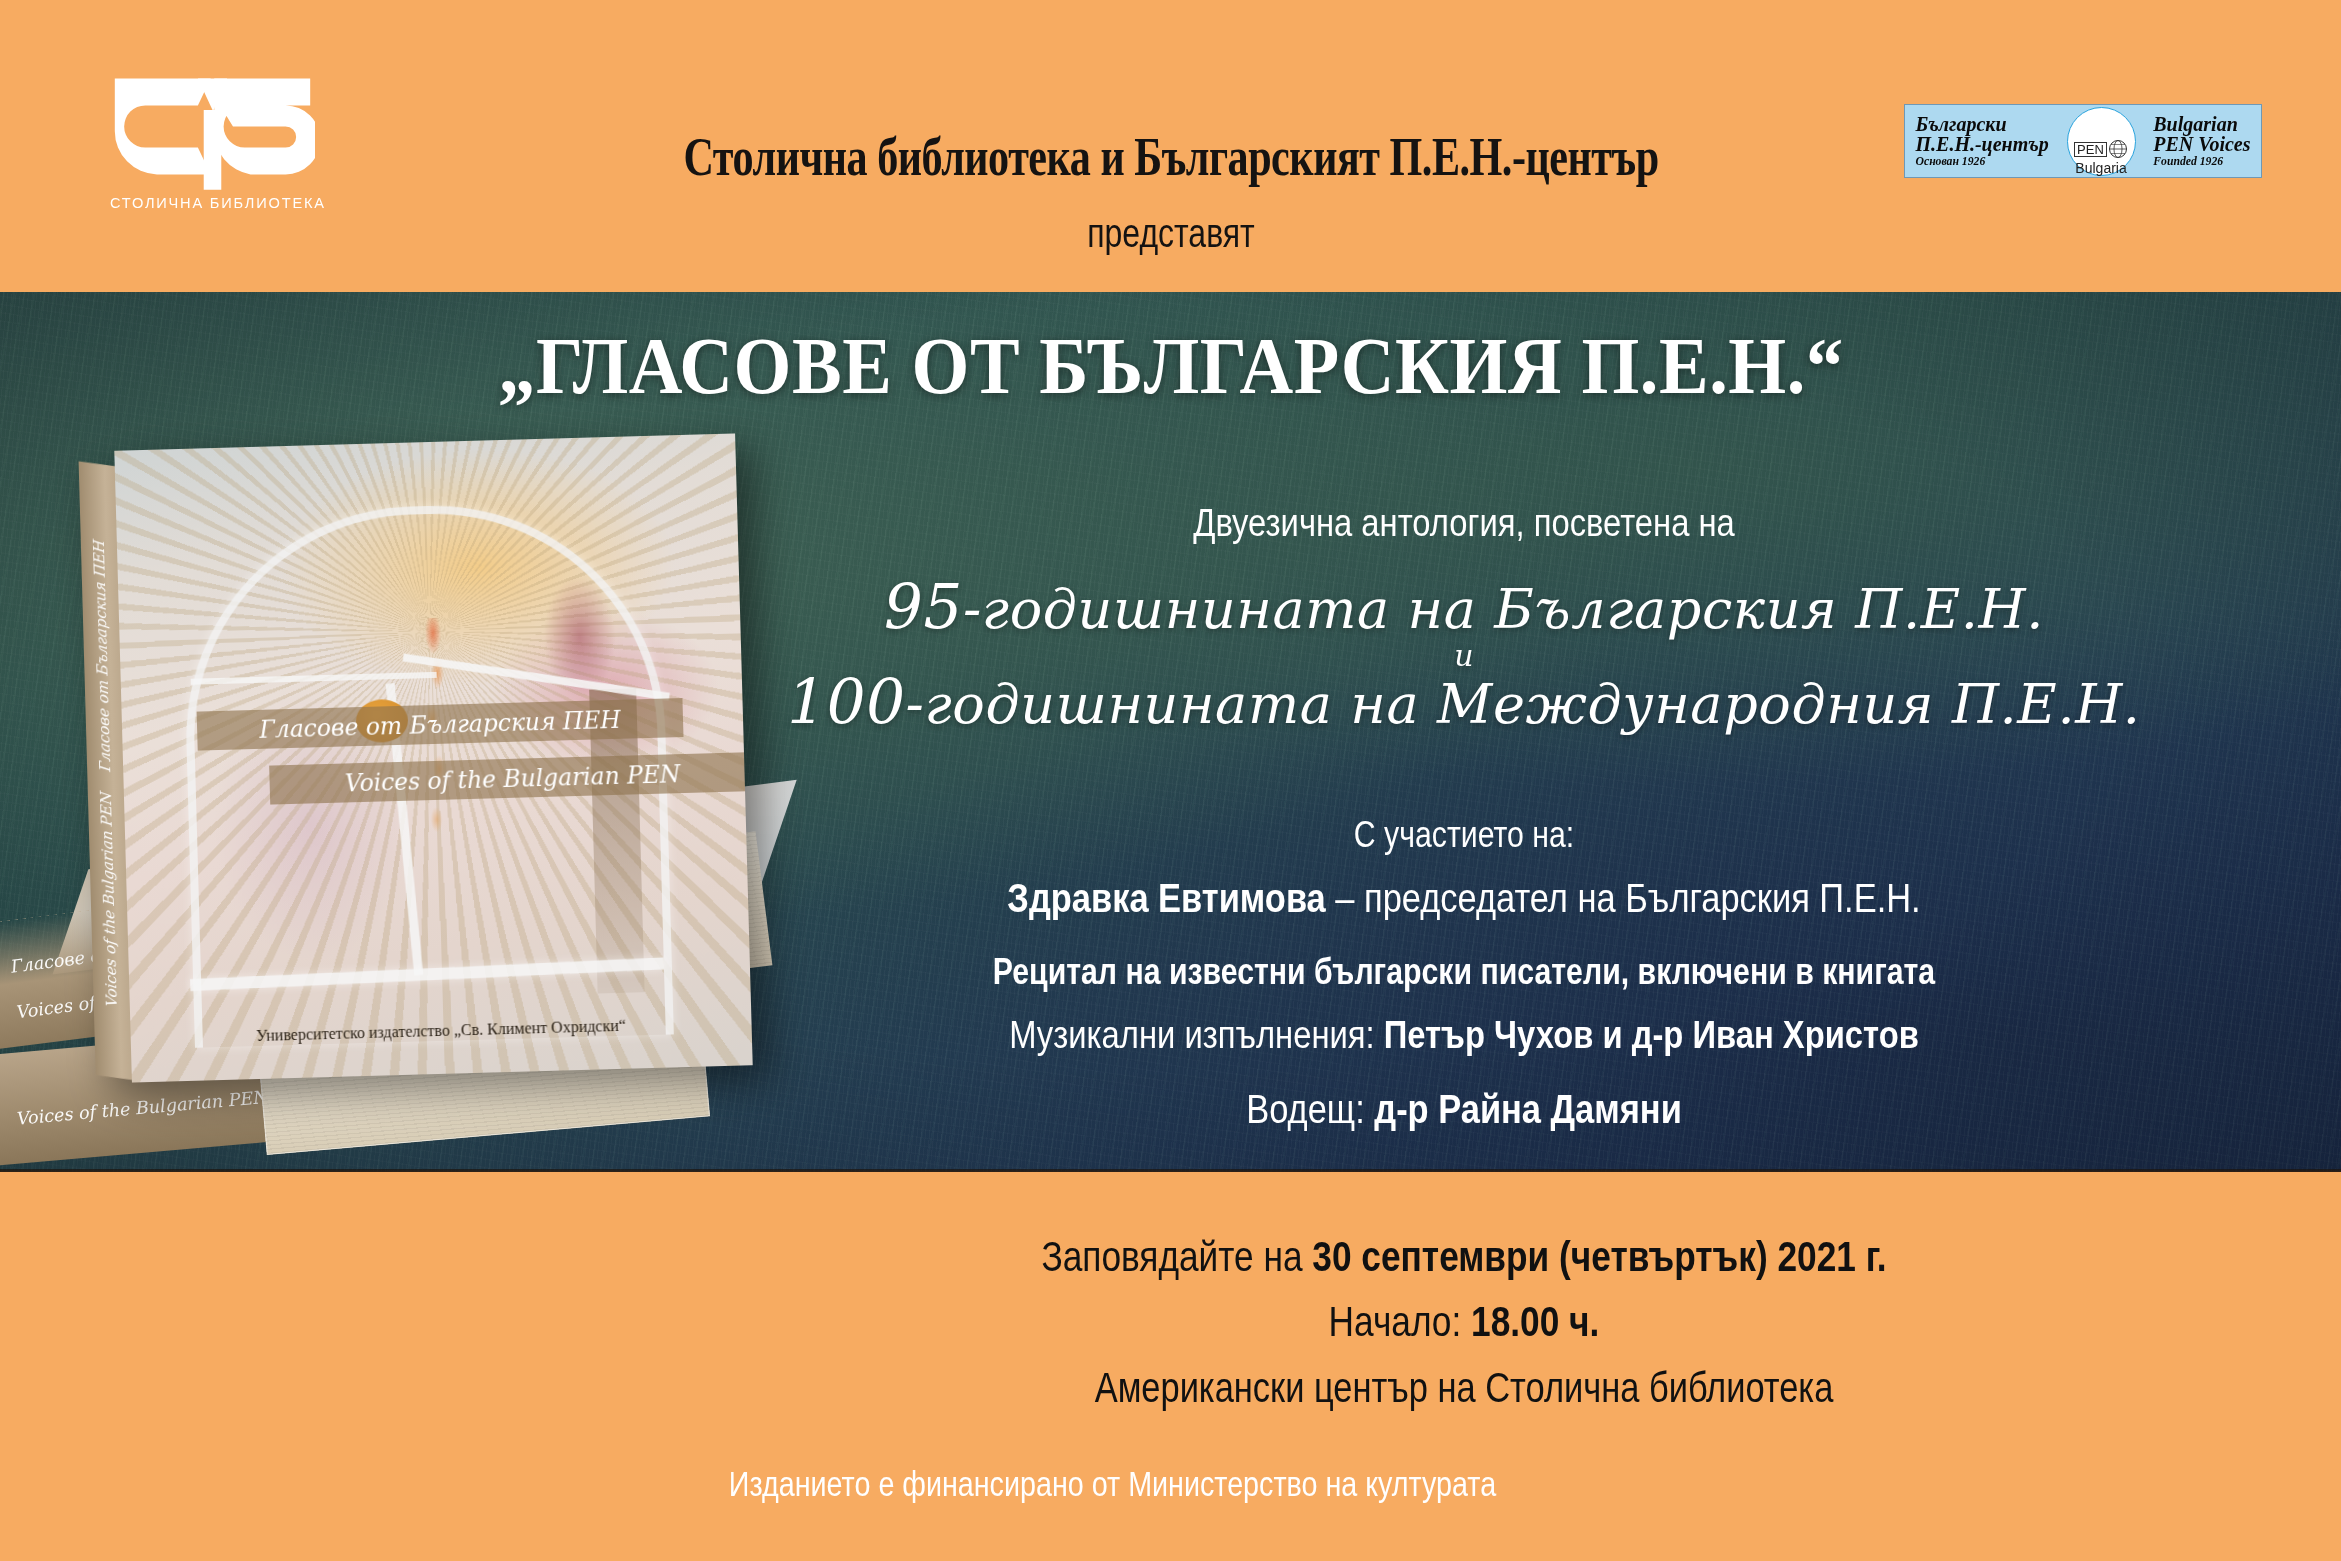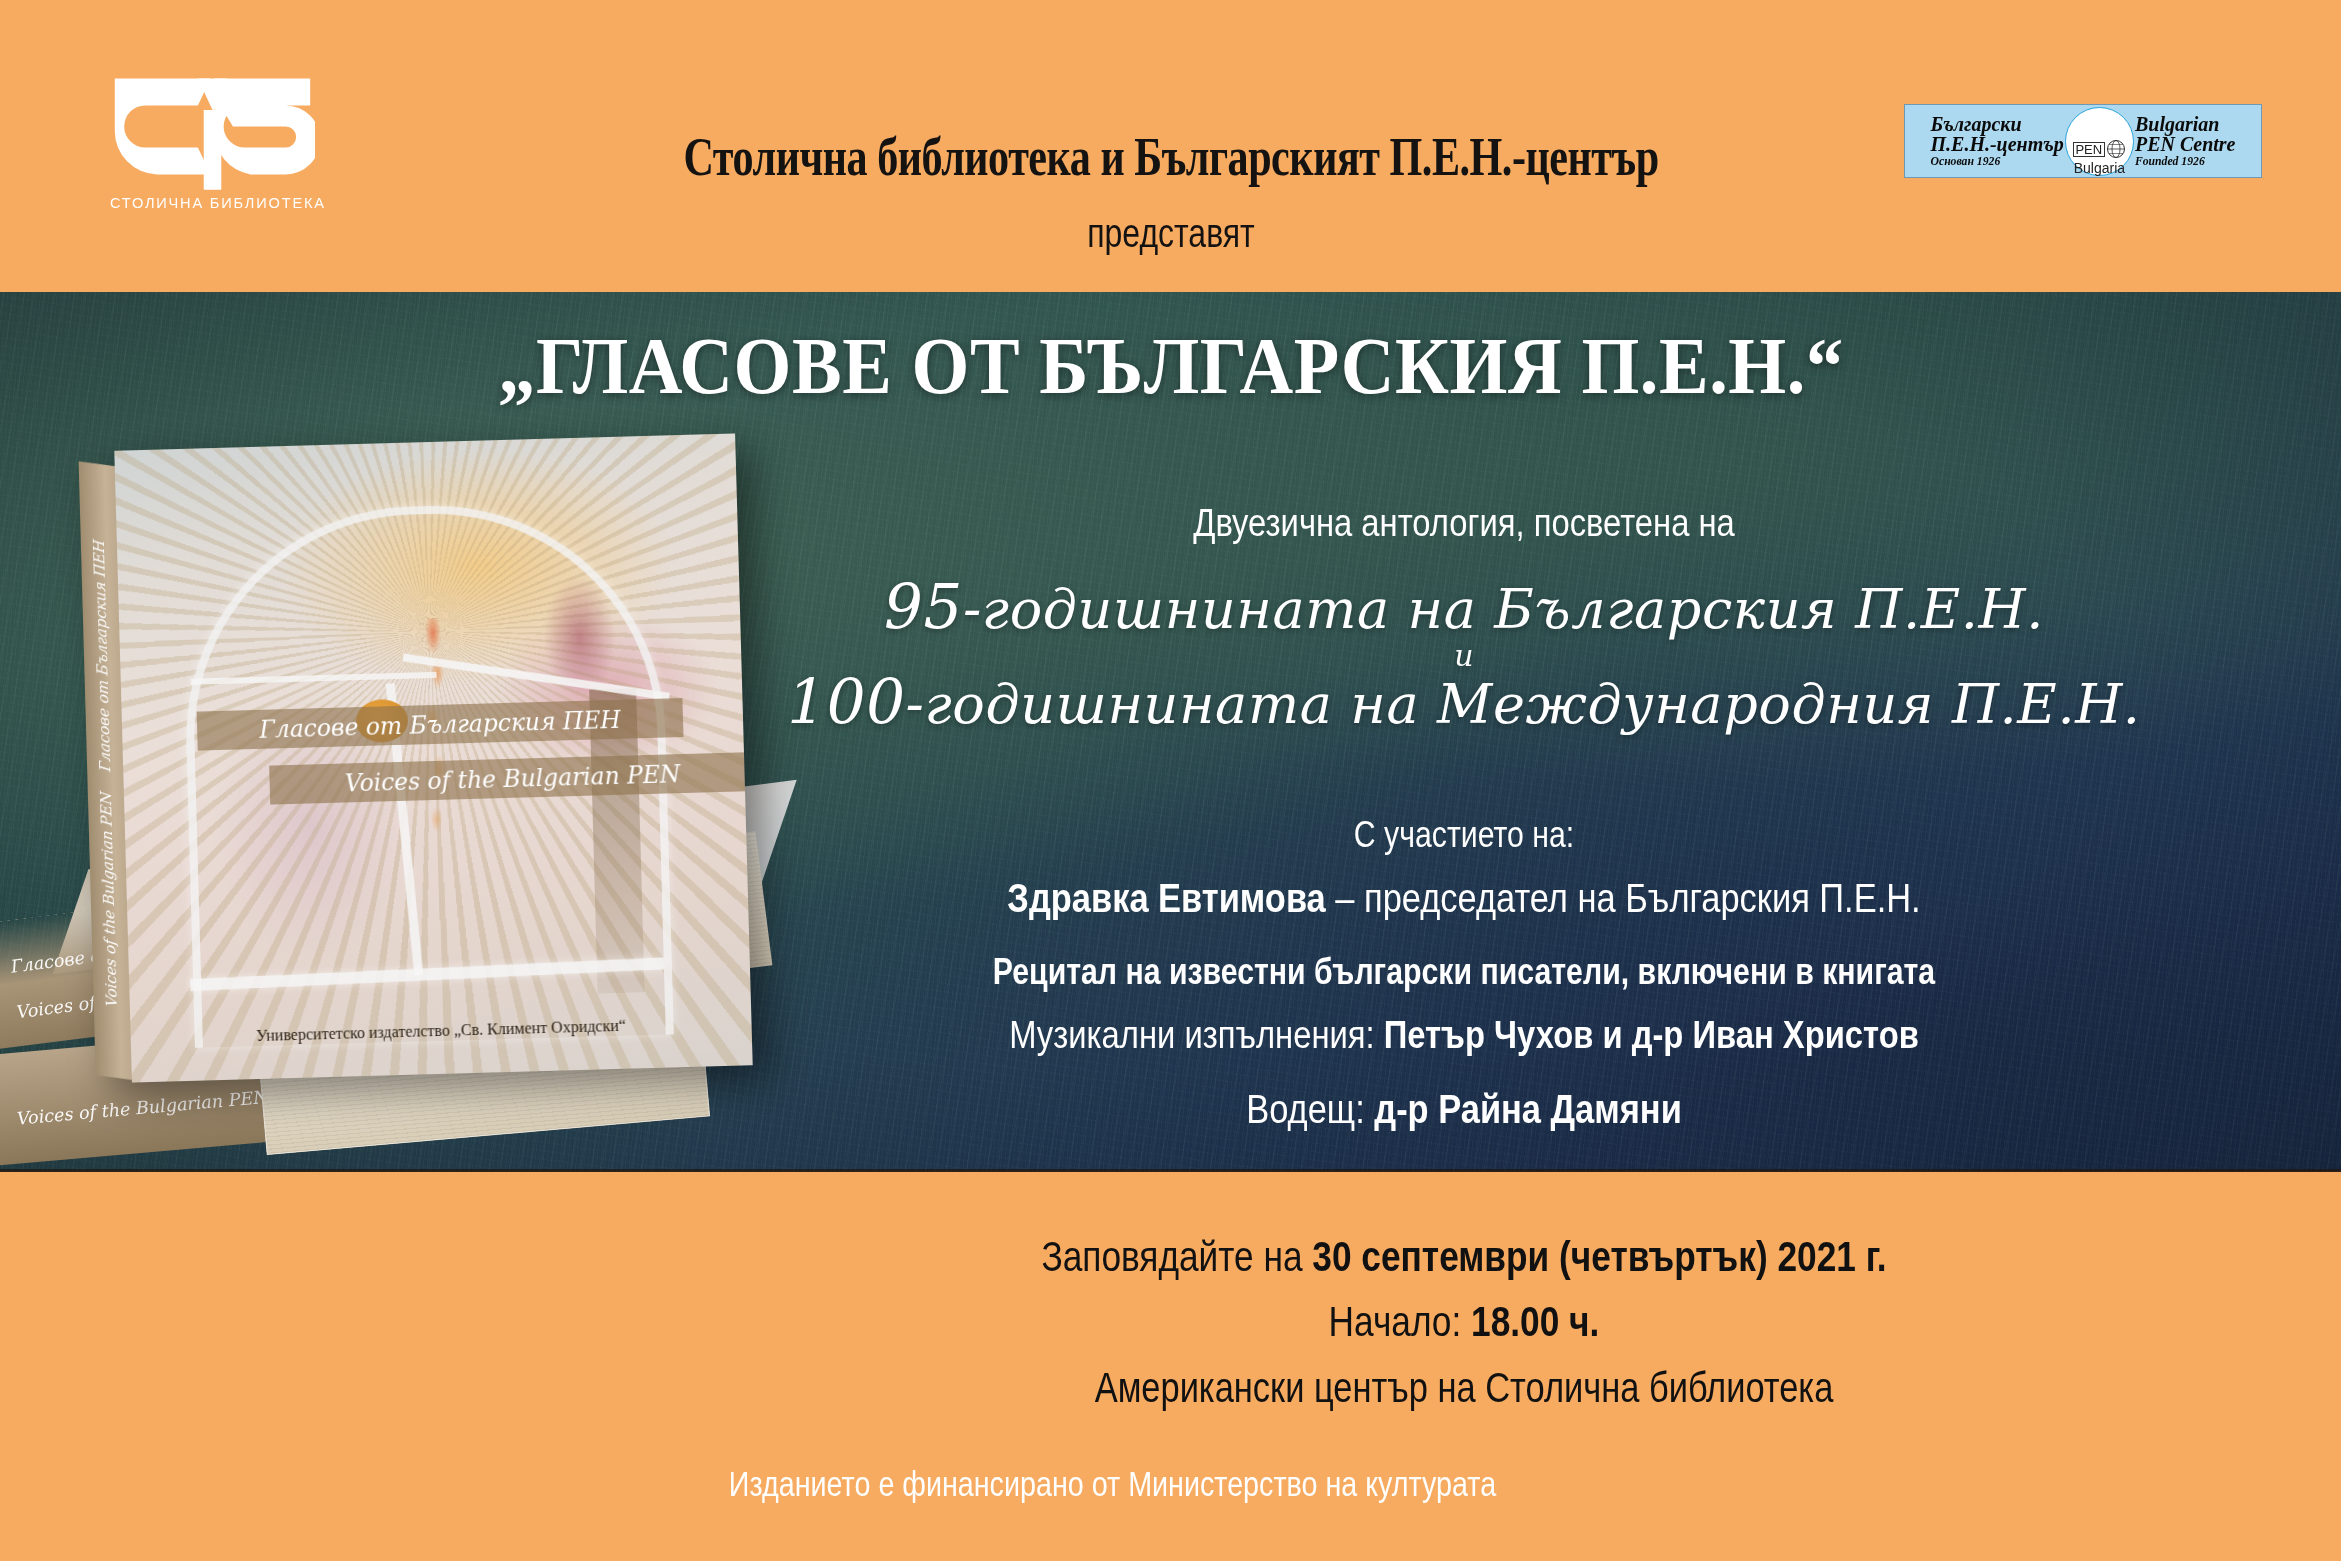--- a/index.html
+++ b/index.html
@@ -40,21 +40,21 @@
             transform:scaleX(0.78);transform-origin:50% 50%;}
   #present-line{top:210px;font-size:41px;font-weight:400;
             font-family:"Liberation Sans", sans-serif;
             transform:scaleX(0.78);transform-origin:50% 50%;}
 
   
   .pen-logo{
     position:absolute;left:1904px;top:104px;width:358px;height:74px;
     background:#add9f0;border:1.2px solid #6f98b5;
     display:flex;align-items:center;justify-content:space-between;
-    box-sizing:border-box;padding:0 22px;
+    box-sizing:border-box;padding:0 7px;
   }
   .pen-col{
     font-family:"Liberation Serif", serif;font-style:italic;font-weight:700;
     color:#0a0a0a;line-height:1.02;
   }
   .pen-col.left{text-align:left;font-size:20px;padding-left:3.5px;}
   .pen-col.right{text-align:left;font-size:20px;padding-right:3.5px;}
   .pen-col .small{font-size:11.7px;display:block;margin-top:1.2px;}
   .pen-emblem{
     width:67px;height:67px;border-radius:50%;
@@ -367,21 +367,21 @@
           <ellipse cx="20" cy="20" rx="8" ry="17" fill="none" stroke="#333" stroke-width="1.6"></ellipse>
           <line x1="3" y1="20" x2="37" y2="20" stroke="#333" stroke-width="1.6"></line>
           <line x1="6" y1="11" x2="34" y2="11" stroke="#333" stroke-width="1.2"></line>
           <line x1="6" y1="29" x2="34" y2="29" stroke="#333" stroke-width="1.2"></line>
         </svg>
       </div>
       <div class="bul-word">Bulgaria</div>
     </div>
     <div class="pen-col right">
       <div>Bulgarian</div>
-      <div>PEN Centre</div>
+      <div>PEN Voices</div>
       <span class="small">Founded 1926</span>
     </div>
   </div>
 
   <div class="panel">
     <div class="strokes"></div>
     <div class="strokes2"></div>
     <div class="vignette"></div>
     <div class="bottom-edge"></div>
   </div>

